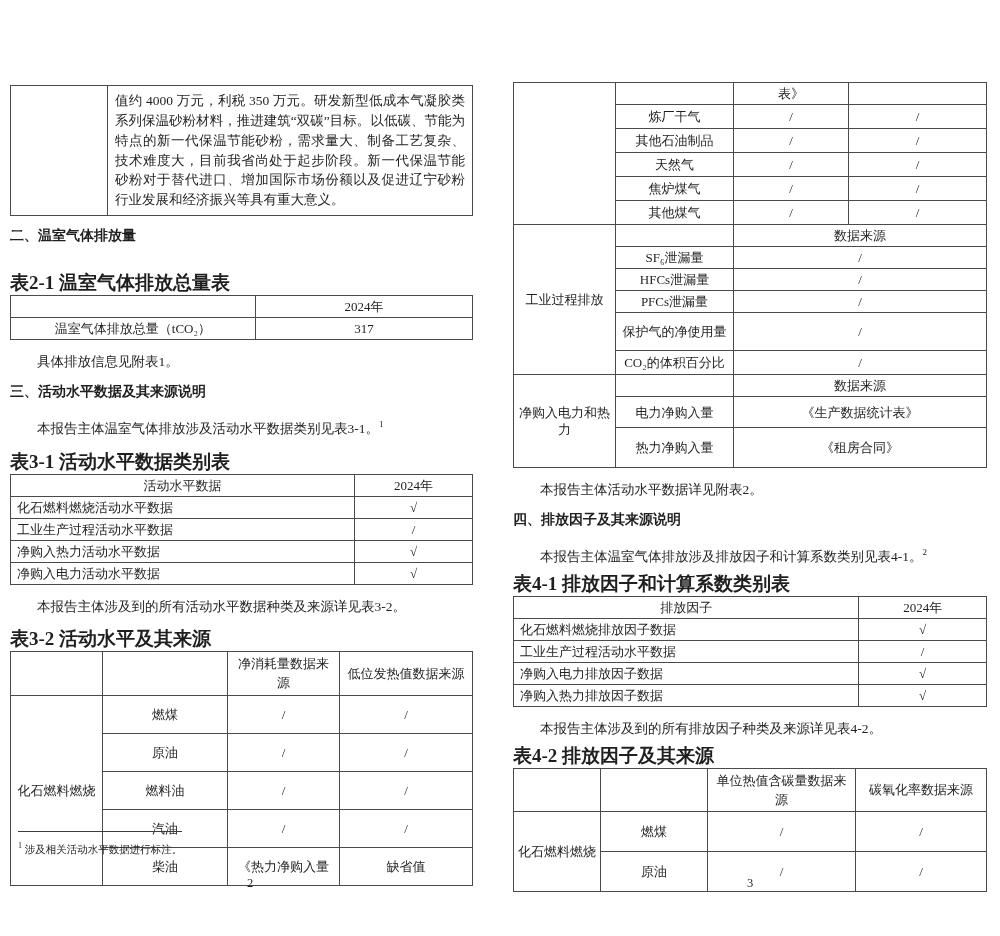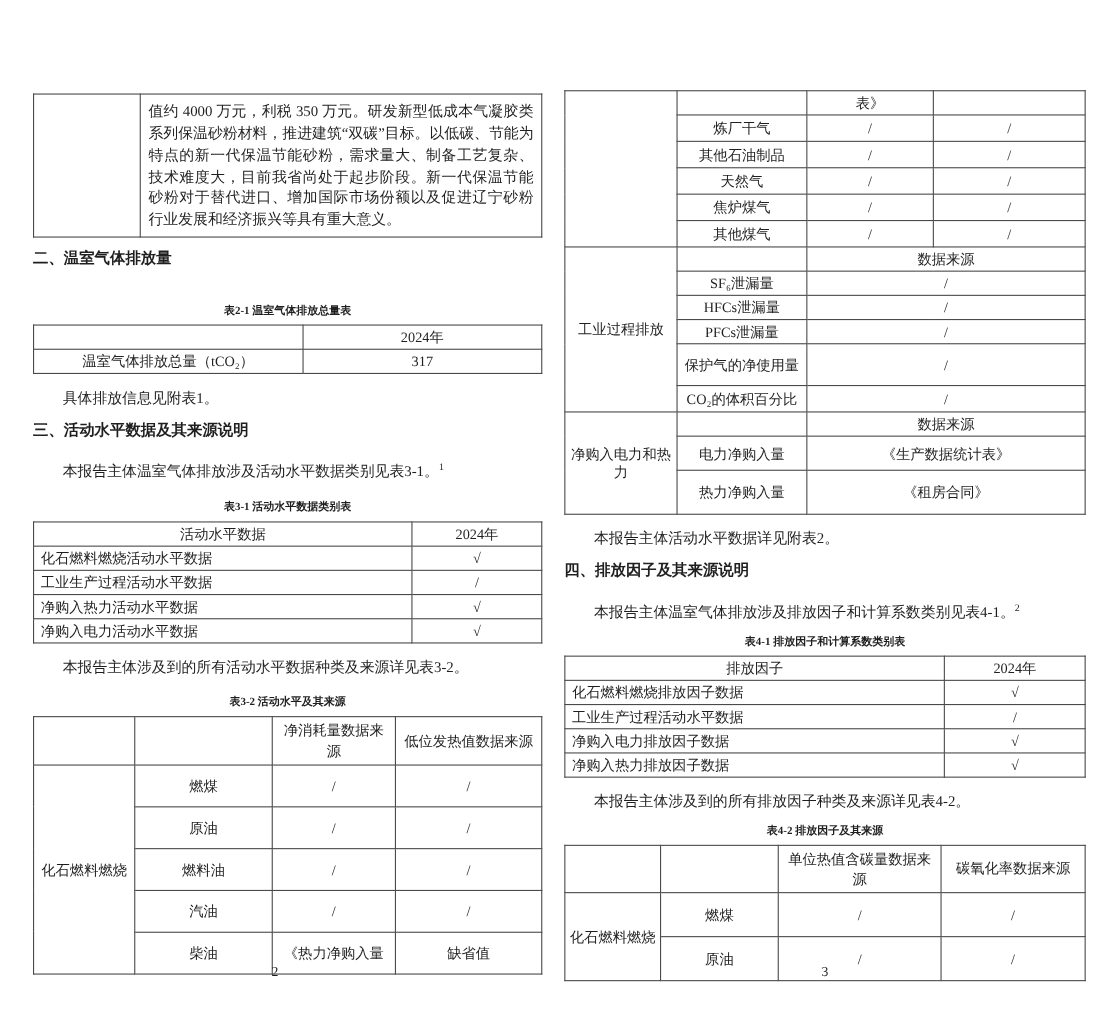--- a/index.html
+++ b/index.html
@@ -6,21 +6,21 @@
   html,body { width:1000px; height:936px; background:#ffffff; }
   body {
     font-family:"Liberation Serif","DejaVu Serif",serif;
     color:#1f1f1f;
     position:relative;
     overflow:hidden;
   }
   .page { position:absolute; top:0; width:500px; height:936px; background:#ffffff; }
   #page-left  { left:0; }
   #page-right { left:500px; }
-  .content-l { margin-left:30px; width:463px; }
+  .content-l { margin-left:10px; width:463px; }
   .content-r { margin-left:13px; width:474px; }
 
   table { border-collapse:collapse; table-layout:fixed; width:100%; }
   td {
     border:1px solid #4a4a4a;
     font-size:13px;
     text-align:center;
     vertical-align:middle;
     padding:2px 4px;
     line-height:17px;
@@ -32,21 +32,21 @@
   .cont-table td.txt {
     text-align:justify;
     padding:5px 7px;
     font-size:13.5px;
     line-height:19.7px;
     text-align-last:left;
   }
 
   .heading { font-weight:bold; font-size:14px; line-height:20px; margin-top:10px; }
   .para    { font-size:13.5px; line-height:20px; text-indent:2em; margin-top:12px; }
-  .caption { font-weight:bold; font-size:10px; line-height:18px; text-align:center; }
+  .caption { font-weight:bold; font-size:19px; line-height:18px; text-align:left; }
   sup { font-size:9px; }
 
   .mt28 { margin-top:28px; }
   .mt14 { margin-top:14px; }
   .mt13 { margin-top:13px; }
   .mt8  { margin-top:8px; }
   .tbl  { margin-top:3px; }
 
   tr.h22 td { height:22px; }
   tr.h23 td { height:38px; }
@@ -180,20 +180,24 @@
       </tr>
       <tr class="h23">
         <td>柴油</td>
         <td>《热力净购入量</td>
         <td>缺省值</td>
       </tr>
     </tbody>
       </table>
   </div>
 
+  <div class="footnote">
+    <div class="fn-line"></div>
+    <div><sup>1</sup><span> 涉及相关活动水平数据进行标注。</span></div>
+  </div>
   <div class="pagenum">2</div>
 </div>
 
 <div class="page" id="page-right">
   <div class="content-r">
 
     <table style="margin-top:82px">
       <colgroup>
           <col style="width:102px">
           <col style="width:118px">

